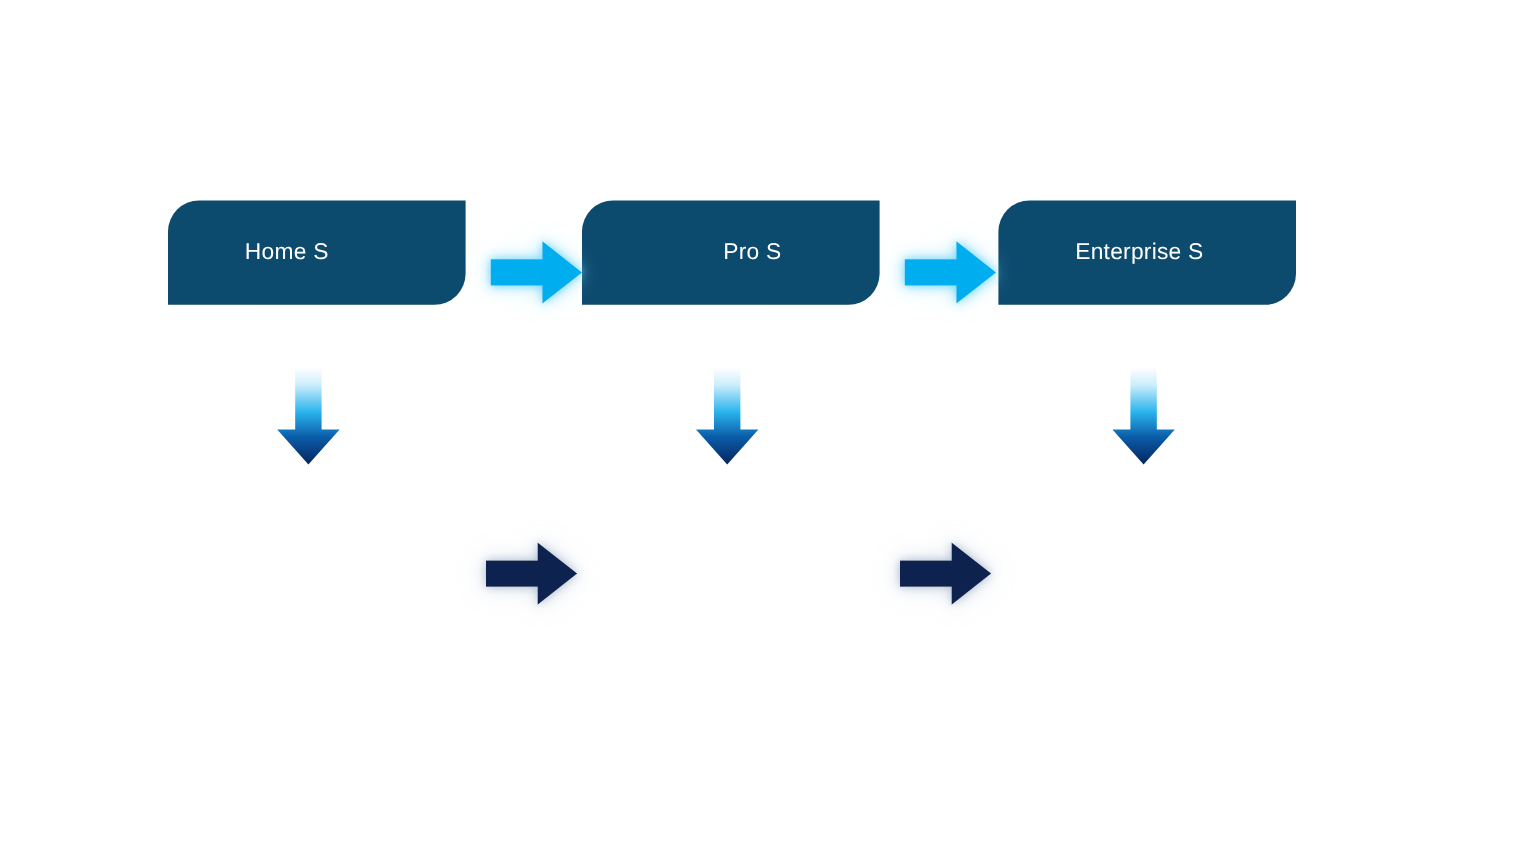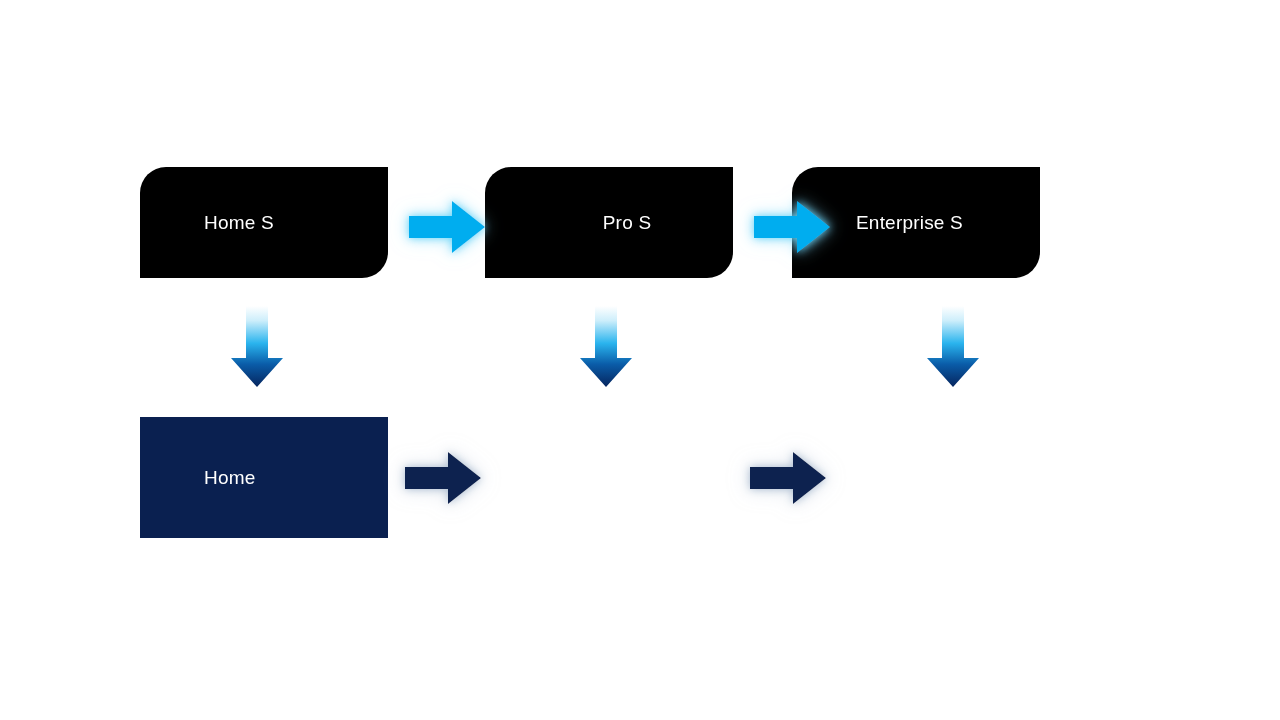--- a/index.html
+++ b/index.html
@@ -33,36 +33,36 @@
     color: #ffffff;
     font-size: 19px;
     font-weight: 400;
     letter-spacing: 0.2px;
     white-space: nowrap;
     line-height: 1;
   }
 
   
   .node.tier-s {
-    background: #000000;
+    background: #0c4a6e;
     border-radius: 26px 0 26px 0;
-    height: 111px;
+    height: 87px;
     top: 167px;
   }
   
   .node.tier-base {
     background: #0a2050;
     border-radius: 0;
     height: 121px;
     top: 417px;
   }
 
   .col1 { left: 140px; width: 248px; }
   .col2 { left: 485px; width: 248px; }
-  .col3 { left: 792px; width: 248px; }
+  .col3 { left: 832px; width: 248px; }
 
   
   .text-left-of-center { justify-content: flex-start; padding-left: 64px; }
   .text-center        { justify-content: center; }
 
   
   .arrow {
     position: absolute;
     pointer-events: none;
   }
@@ -91,23 +91,20 @@
   </div>
 
   <div class="node tier-s col2 text-center">
     <span class="node-label">Pro S</span>
   </div>
 
   <div class="node tier-s col3 text-left-of-center">
     <span class="node-label">Enterprise S</span>
   </div>
 
-  <div class="node tier-base col1 text-left-of-center">
-    <span class="node-label">Home</span>
-  </div>
 
 
 
   <svg width="0" height="0" style="position:absolute" aria-hidden="true">
     <defs>
       <filter id="glowBlue" x="-60%" y="-60%" width="220%" height="220%">
         <feDropShadow dx="0" dy="0" stdDeviation="4" flood-color="#5fd2f7" flood-opacity="0.95"></feDropShadow>
         <feDropShadow dx="0" dy="0" stdDeviation="8" flood-color="#8fe0fb" flood-opacity="0.55"></feDropShadow>
       </filter>
       <filter id="glowNavy" x="-60%" y="-60%" width="220%" height="220%">

